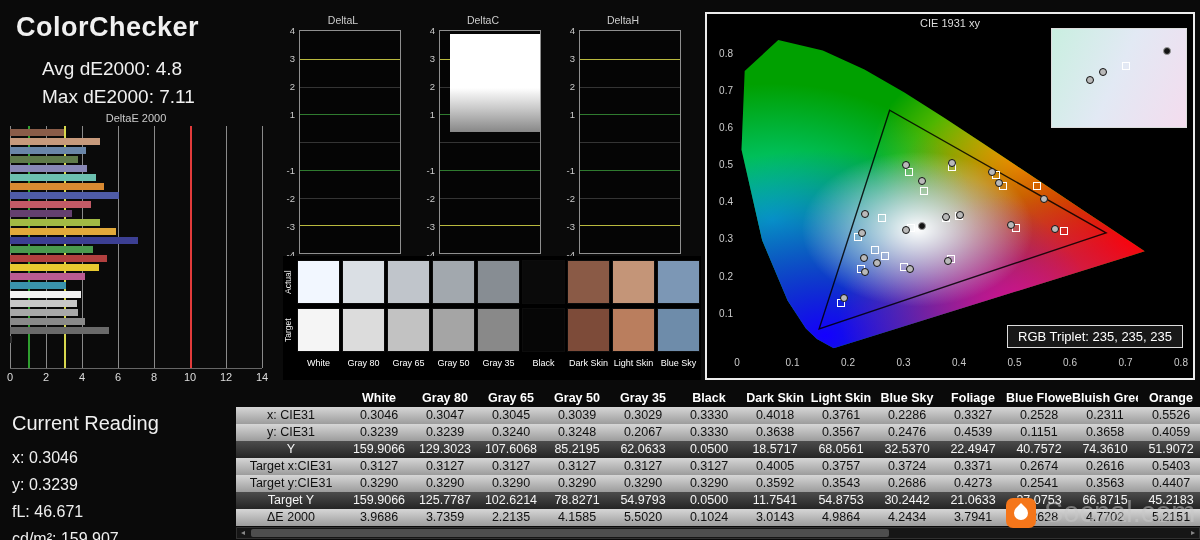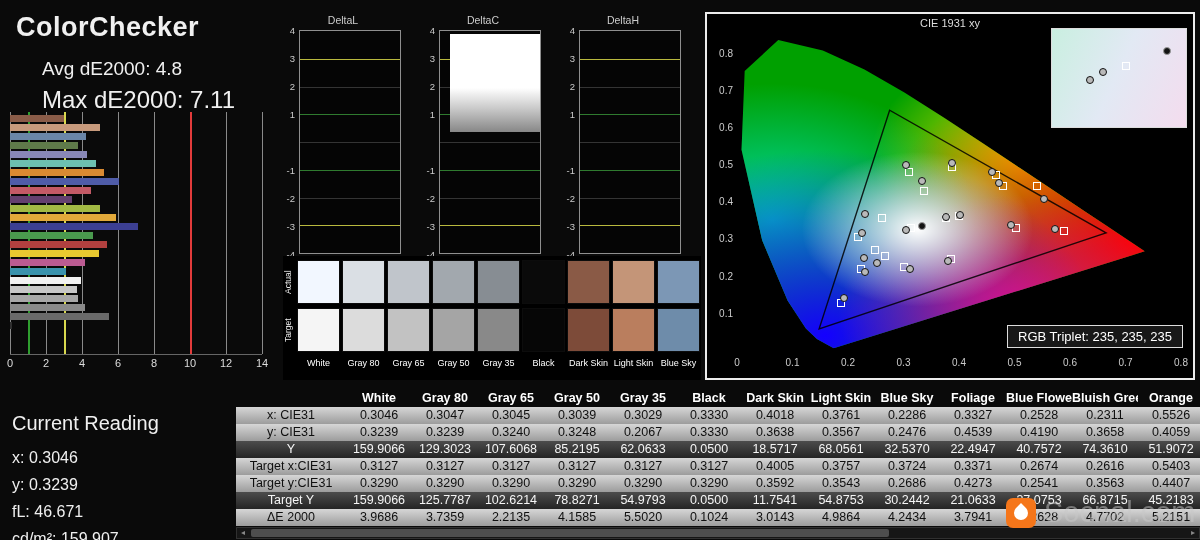--- a/index.html
+++ b/index.html
@@ -2,21 +2,21 @@
 <html><head>
 <meta charset="utf-8">
 <style>
   html,body{margin:0;padding:0;background:#000;}
   .app{position:relative;width:1200px;height:540px;background:#0a0a0a;overflow:hidden;
        font-family:"Liberation Sans",sans-serif;color:#f0f0f0;}
 
   
   .hdr-title{position:absolute;left:16px;top:12px;font-size:27px;font-weight:600;letter-spacing:.5px;}
   .hdr-avg{position:absolute;left:42px;top:58px;font-size:19px;}
-  .hdr-max{position:absolute;left:42px;top:86px;font-size:24px;}
+  .hdr-max{position:absolute;left:42px;top:86px;font-size:19px;}
 
   
   .dechart{position:absolute;left:10px;top:112px;width:252px;height:274px;}
   .dechart-title{text-align:center;font-size:11px;color:#ccc;height:14px;}
   .dechart-plot{position:relative;height:242px;border-bottom:1px solid #666;}
   .vline{position:absolute;top:0;bottom:0;width:1px;background:#8a8a8a;}
   .vline.thresh{width:2px;}
   .bars-layer{position:absolute;inset:0;display:flex;flex-direction:column;gap:2px;padding-top:3px;}
   .debar{height:7px;flex:none;}
   .dechart-axis{position:relative;height:16px;font-size:11px;color:#ddd;}
@@ -92,20 +92,21 @@
 </head>
 <body>
 
 <div class="app">
 
   <div class="hdr-title">ColorChecker</div>
   <div class="hdr-avg">Avg dE2000: 4.8</div>
   <div class="hdr-max">Max dE2000: 7.11</div>
 
   <div class="dechart">
+    <div class="dechart-title">DeltaE 2000</div>
     <div class="dechart-plot">
       <div>
           <div class="vline" style="left: 0%;"></div>
           <div class="vline" style="left: 14.2857%;"></div>
           <div class="vline" style="left: 28.5714%;"></div>
           <div class="vline" style="left: 42.8571%;"></div>
           <div class="vline" style="left: 57.1429%;"></div>
           <div class="vline" style="left: 71.4286%;"></div>
           <div class="vline" style="left: 85.7143%;"></div>
           <div class="vline" style="left: 100%;"></div>
@@ -420,21 +421,21 @@
         <div class="tcell">0.3239</div>
         <div class="tcell">0.3239</div>
         <div class="tcell">0.3240</div>
         <div class="tcell">0.3248</div>
         <div class="tcell">0.2067</div>
         <div class="tcell">0.3330</div>
         <div class="tcell">0.3638</div>
         <div class="tcell">0.3567</div>
         <div class="tcell">0.2476</div>
         <div class="tcell">0.4539</div>
-        <div class="tcell">0.4190</div>
+        <div class="tcell">0.1151</div>
         <div class="tcell">0.3658</div>
         <div class="tcell">0.4059</div>
       </div>
       <div class="trow dark">
         <div class="tcell lbl">Y</div>
         <div class="tcell">159.9066</div>
         <div class="tcell">129.3023</div>
         <div class="tcell">107.6068</div>
         <div class="tcell">85.2195</div>
         <div class="tcell">62.0633</div>

